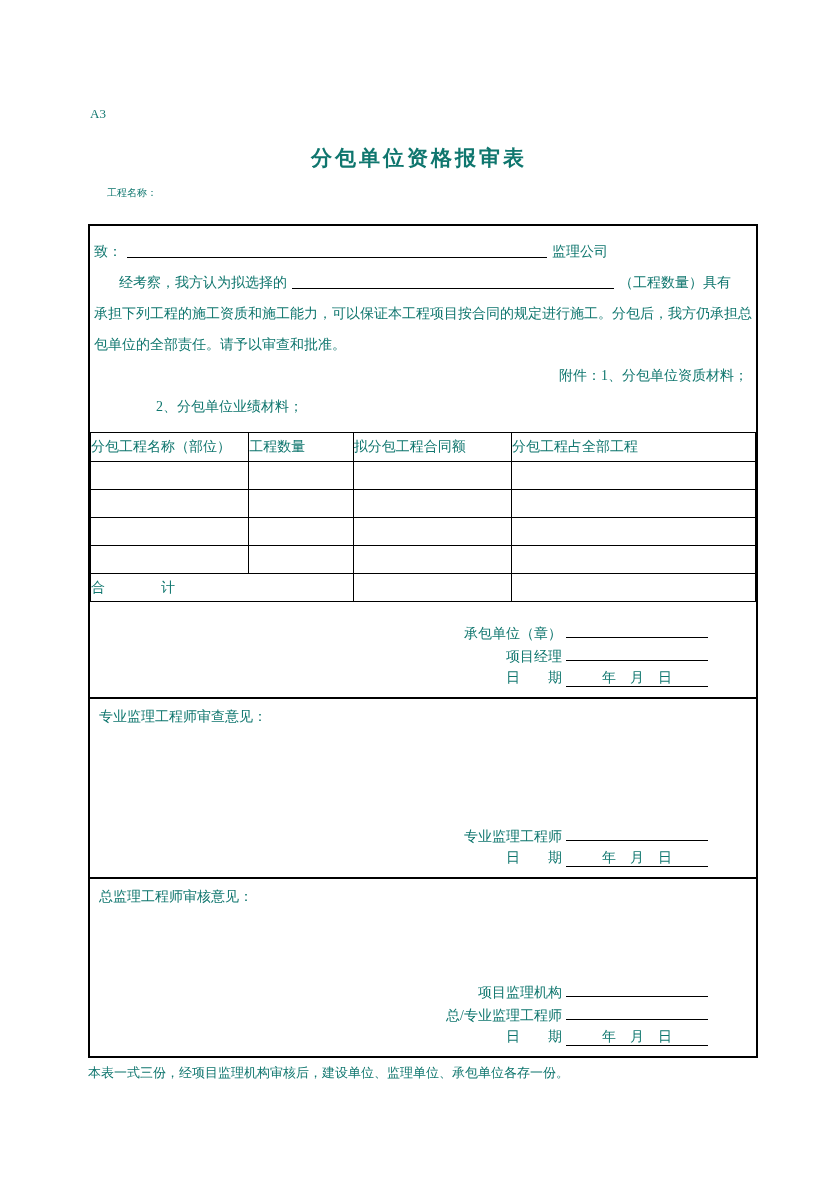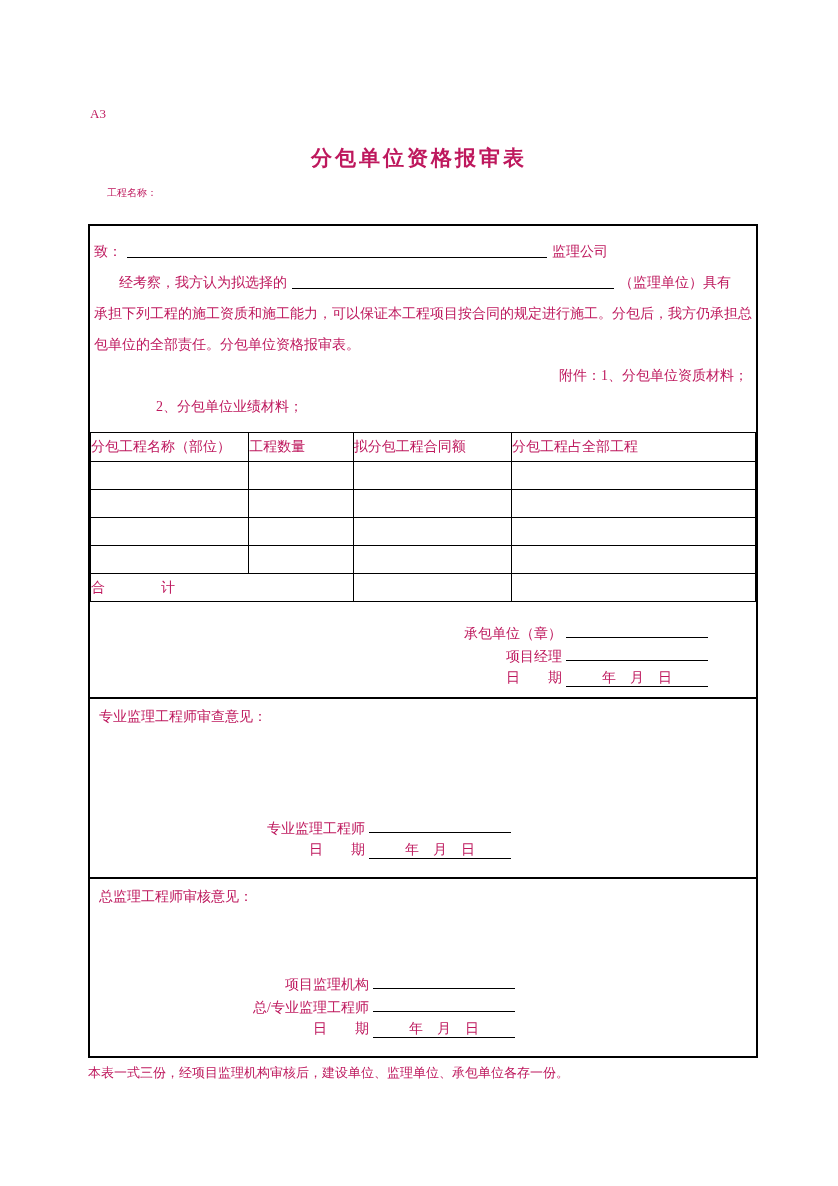--- a/index.html
+++ b/index.html
@@ -1,17 +1,17 @@
 <!DOCTYPE html>
 <html><head>
 <meta charset="utf-8">
 <style>
   html,body{margin:0;padding:0;background:#ffffff;}
   .page{
-    position:relative;width:838px;height:1186px;background:#fff;color:#be185d;
+    position:relative;width:838px;height:1186px;background:#fff;color:#0f766e;
     font-family:"Liberation Serif","DejaVu Serif",serif;font-size:14px;
     overflow:hidden;
   }
   .doc-code{position:absolute;left:90px;top:106px;font-size:13px;}
   .title{position:absolute;left:0;right:0;top:144px;text-align:center;
     font-size:21px;font-weight:bold;letter-spacing:3px;}
   .project{position:absolute;left:107px;top:186px;font-size:10px;}
 
   .form-box{position:absolute;left:88px;top:224px;width:666px;height:830px;
     border:2px solid #000;display:flex;flex-direction:column;box-sizing:content-box;}
@@ -38,49 +38,49 @@
   
   .sigzone{text-align:right;padding-right:48px;}
   .sig-row{height:23px;line-height:23px;white-space:nowrap;}
   .sig-line{display:inline-block;width:142px;border-bottom:1px solid #000;
     text-align:center;margin-left:4px;height:17px;line-height:17px;vertical-align:baseline;}
   .sig-line.empty{height:17px;}
 
   .contractor{height:95px;display:flex;flex-direction:column;
     justify-content:flex-end;padding-bottom:8px;box-sizing:border-box;}
 
-  .opinion{border-top:2px solid #000;display:flex;
+  .opinion{border-top:2px solid #000;display:flex;flex-direction:column;
     box-sizing:border-box;}
   .opinion.sup{height:180px;}
   .opinion.chief{flex:1;}
   .section-title{padding:9px 0 0 9px;}
-  .opinion .sigzone{margin-top:auto;padding-bottom:16px;}
+  .opinion .sigzone{margin-top:auto;padding-bottom:8px;}
 
   .footer{position:absolute;left:88px;top:1064px;font-size:13px;}
 </style>
 </head>
 <body>
 
 <div class="page">
 
   <div class="doc-code">A3</div>
   <div class="title">分包单位资格报审表</div>
   <div class="project">工程名称：</div>
 
   <div class="form-box">
 
     <div class="letter">
       <div class="fline">
         <span>致：</span><span class="uline u420"></span><span>监理公司</span>
       </div>
       <div class="fline ind1">
-        <span>经考察，我方认为拟选择的</span><span class="uline u322"></span><span>（监理单位）具有</span>
+        <span>经考察，我方认为拟选择的</span><span class="uline u322"></span><span>（工程数量）具有</span>
       </div>
       <div class="fline">承担下列工程的施工资质和施工能力，可以保证本工程项目按合同的规定进行施工。分包后，我方仍承担总</div>
-      <div class="fline">包单位的全部责任。分包单位资格报审表。</div>
+      <div class="fline">包单位的全部责任。请予以审查和批准。</div>
       <div class="fline ind2">附件：1、分包单位资质材料；</div>
       <div class="fline ind3">2、分包单位业绩材料；</div>
     </div>
 
     <table class="sub">
       <colgroup>
           <col class="c1">
           <col class="c2">
           <col class="c3">
           <col class="c4">

